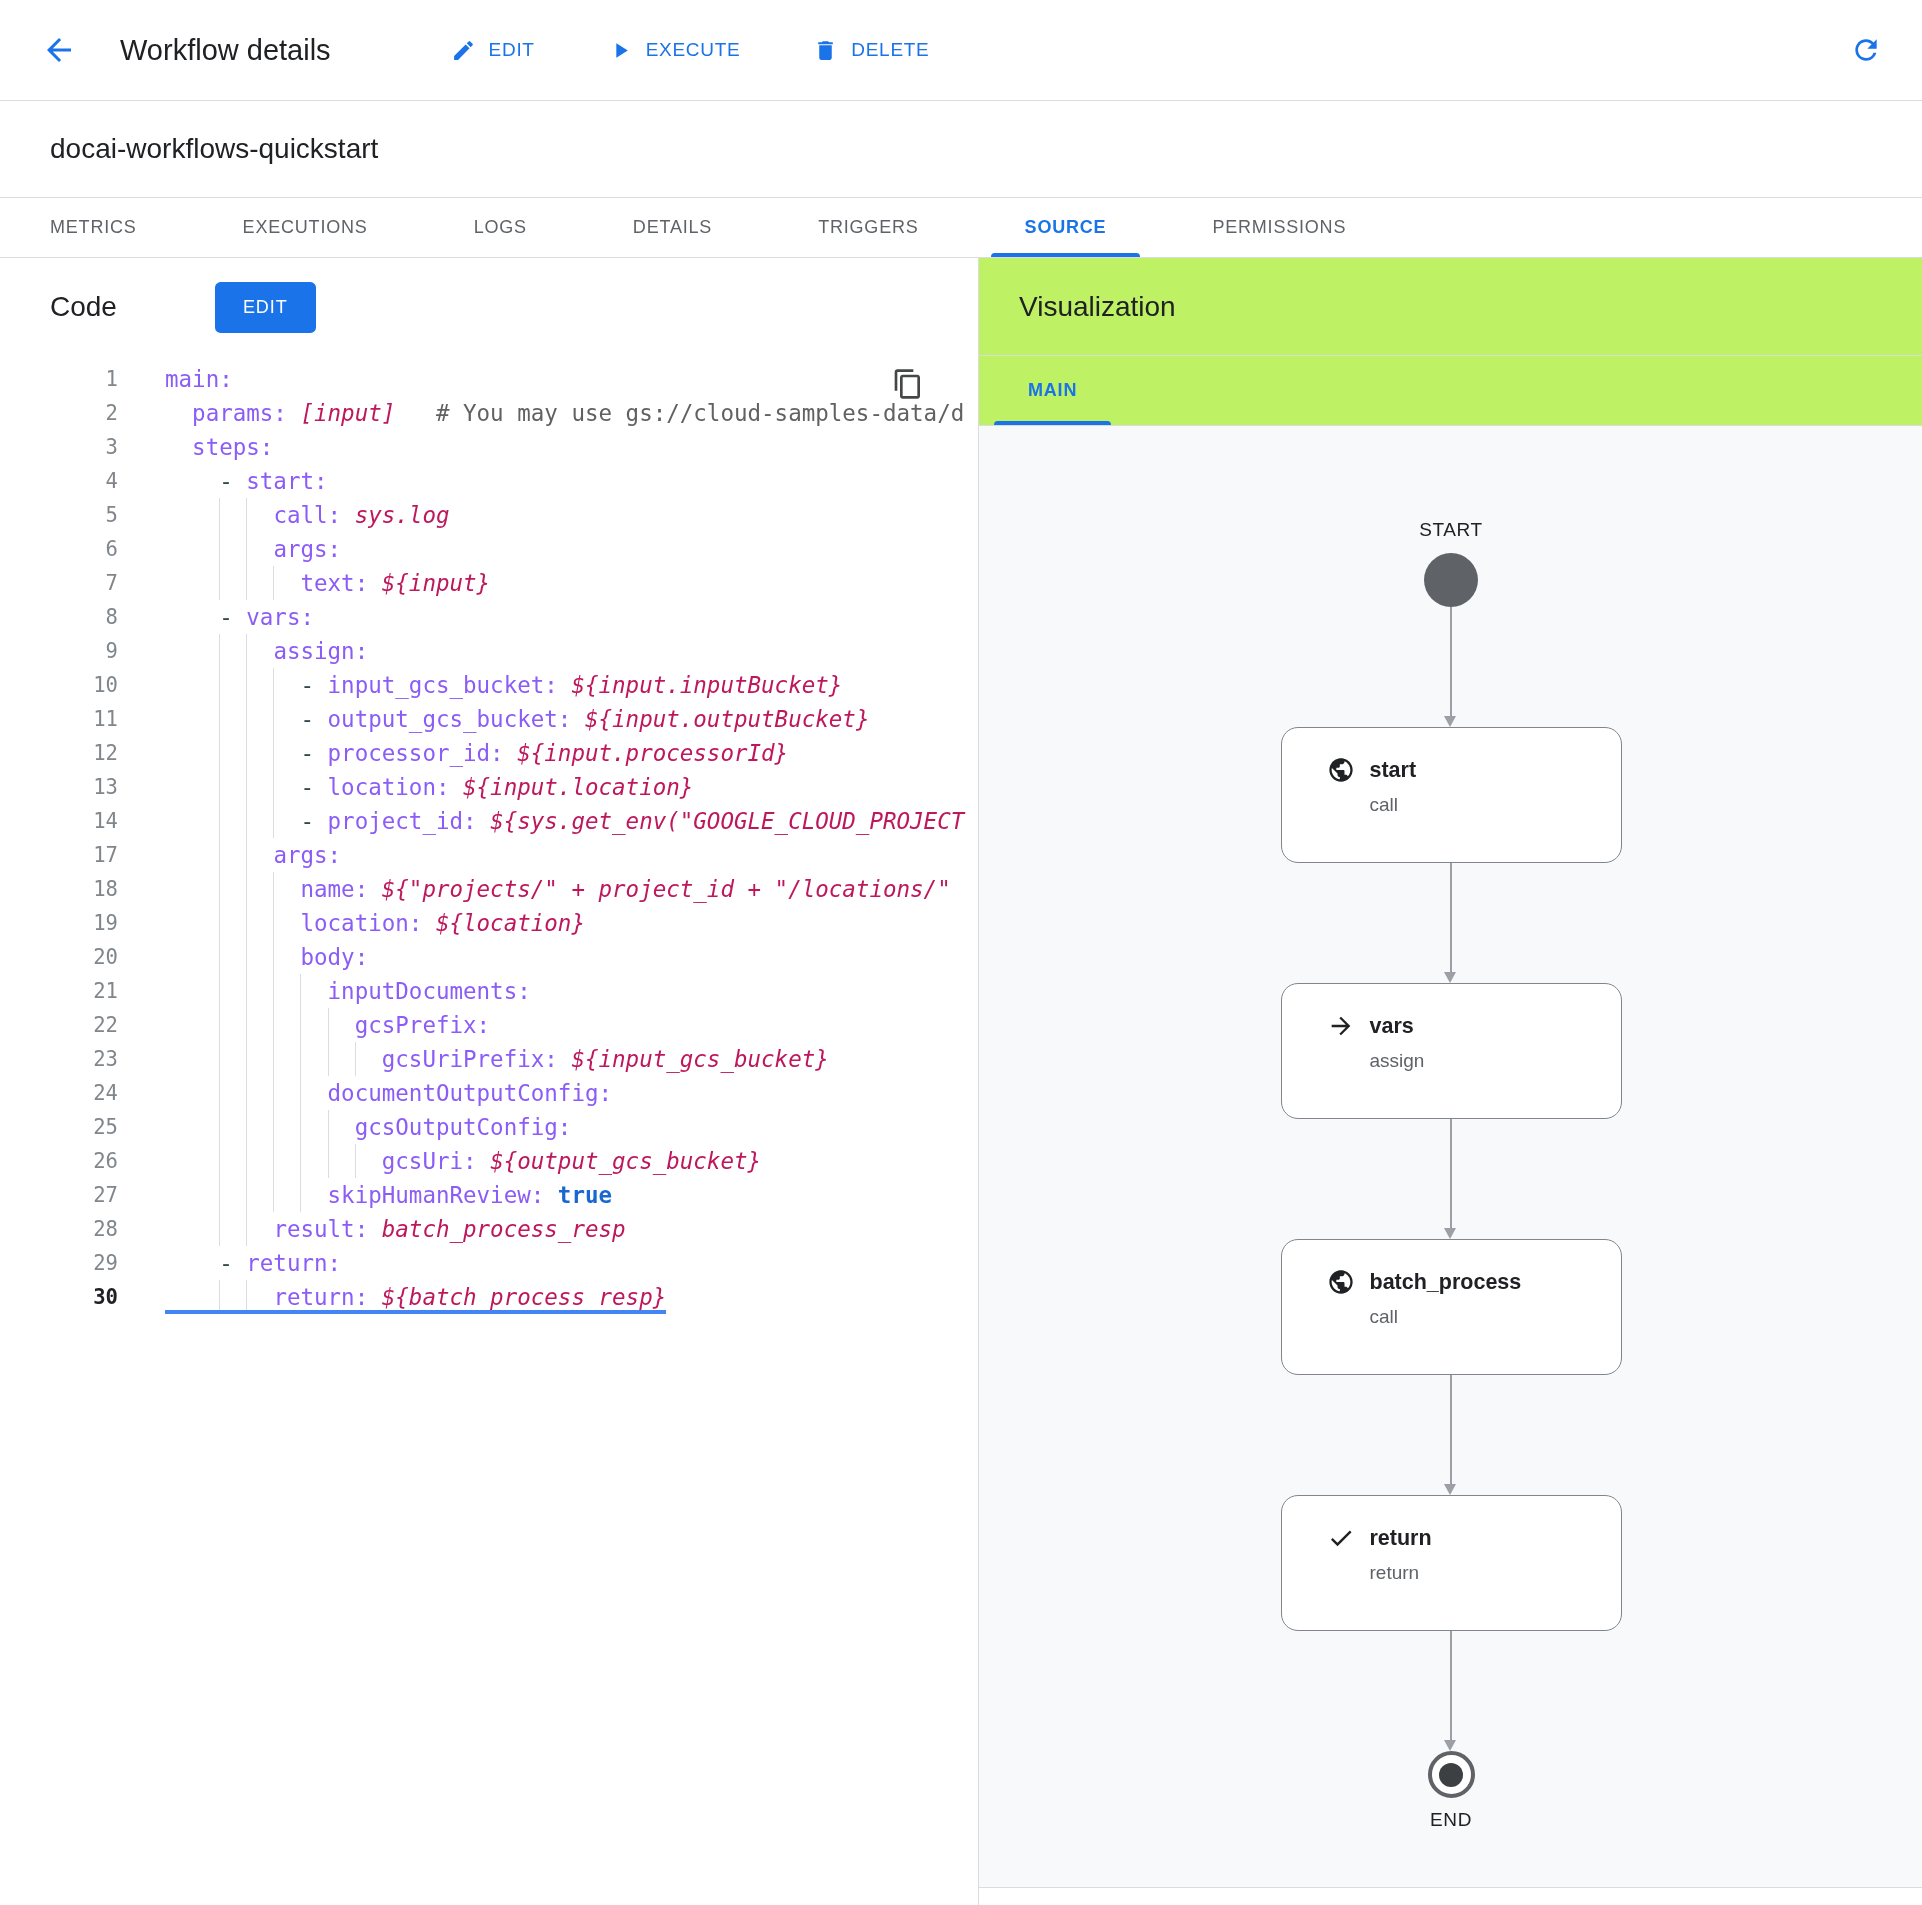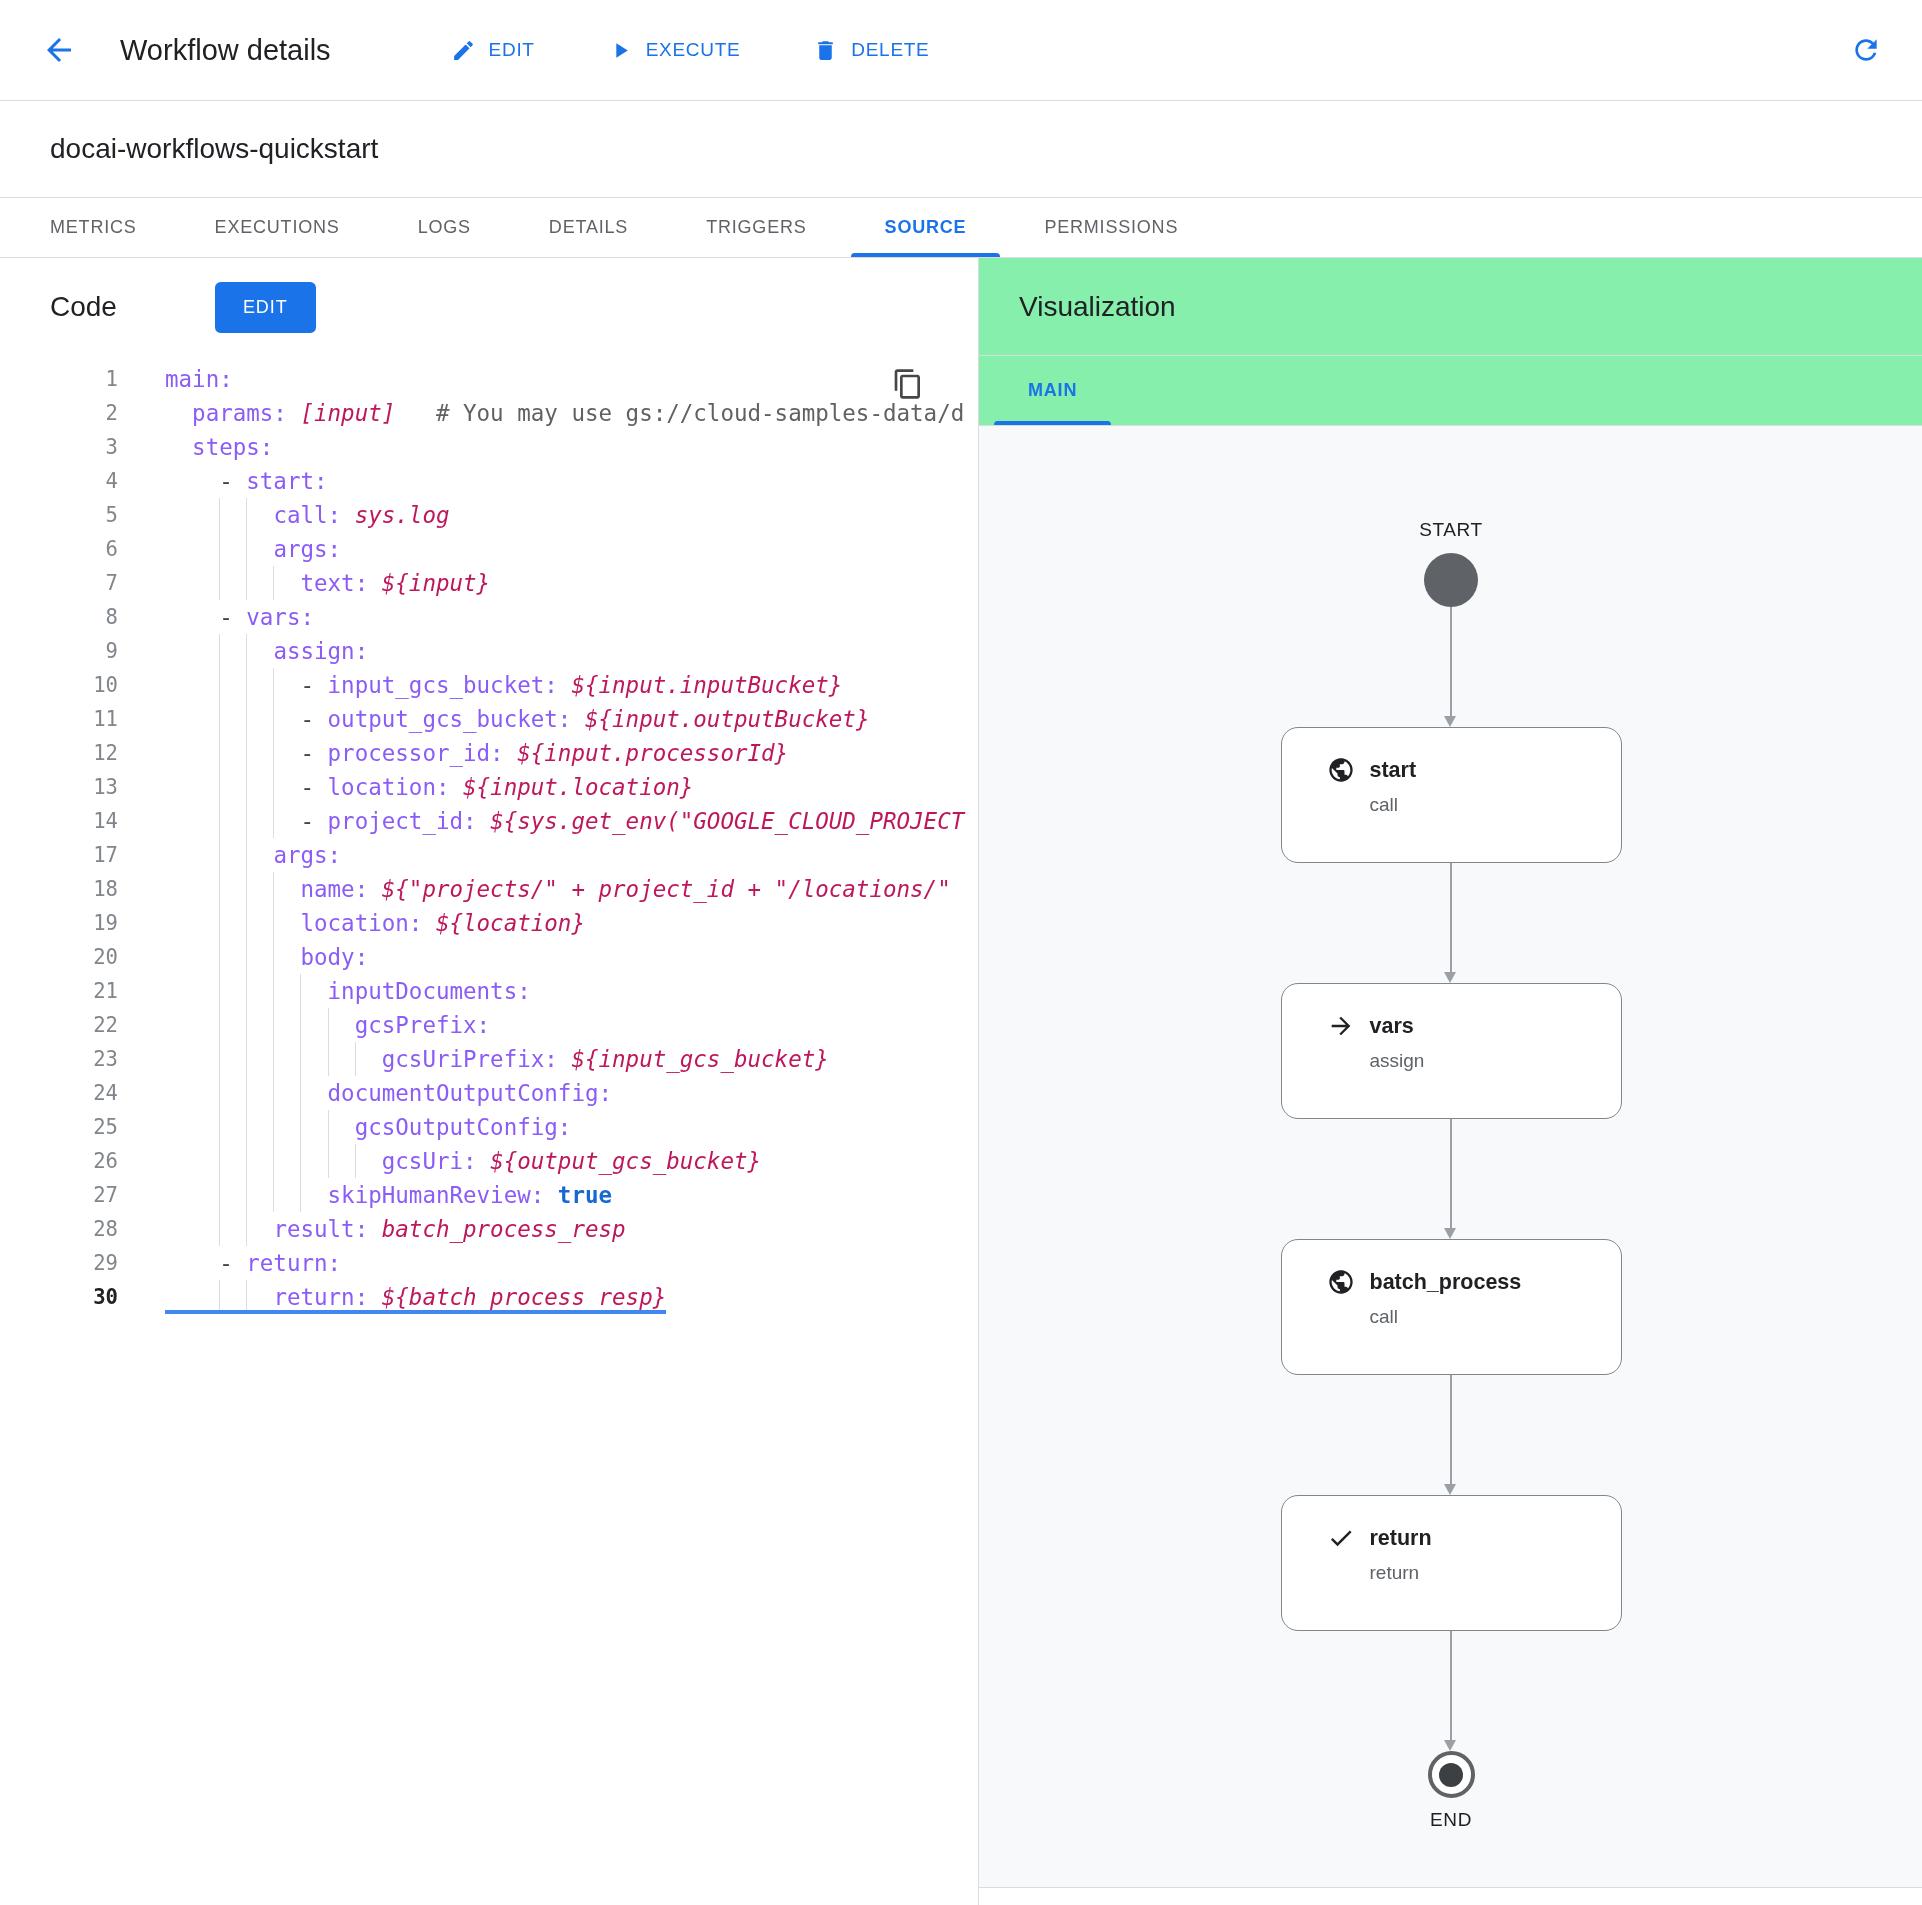--- a/index.html
+++ b/index.html
@@ -17,34 +17,34 @@
                 font-size:19px; font-weight:500; letter-spacing:0.7px; cursor:pointer; }
   .action-btn svg { width:25px; height:25px; fill:#1a73e8; }
   .refresh-btn { margin-left:auto; }
   .refresh-btn svg { width:32px; height:32px; fill:#1a73e8; }
 
   
   .namebar { height:97px; display:flex; align-items:center; padding:0 50px;
              border-bottom:0.9px solid #dadce0; font-size:28px; font-weight:400; }
 
   
-  .tabbar { height:60px; display:flex; gap:10px; padding-left:16px;
+  .tabbar { height:60px; display:flex; gap:38px; padding-left:16px;
             border-bottom:0.9px solid #dadce0; }
   .tab { padding:0 34px; display:flex; align-items:center; font-size:18px;
          font-weight:500; letter-spacing:0.8px; color:#5f6368; position:relative;
          cursor:pointer; white-space:nowrap; }
   .tab.active { color:#1a73e8;font-weight:bold; }
   .tab.active::after { content:""; position:absolute; left:0; right:0; bottom:0;
                        height:3.7px; background:#1a73e8; border-radius:3.7px 3.7px 0 0; }
 
   
   .panels { display:flex; height:1648px; }
   .code-panel { width:979px; border-right:0.9px solid #dadce0; display:flex;
                 flex-direction:column; background:#fff; }
-  .viz-panel { flex:1; display:flex; flex-direction:column; background:#86efac; }
+  .viz-panel { flex:1; display:flex; flex-direction:column; background:#bef264; }
 
   
   .code-header { height:98px; display:flex; align-items:center; padding:0 50px; gap:98px; }
   .code-title { font-size:28px; font-weight:400; }
   .edit-btn { background:#1a73e8; color:#fff; border:none; border-radius:5.6px;
               font-family:"Liberation Sans", sans-serif; font-size:18px; font-weight:500;
               letter-spacing:0.9px; padding:15px 28px; cursor:pointer; }
   .code-editor { position:relative; height:1550px; overflow:hidden; padding-top:5.6px;
                  font-family:"DejaVu Sans Mono", monospace; font-size:22.5px; }
   .copy-btn { position:absolute; top:9.4px; right:52px; width:37px; height:37px; cursor:pointer; }

